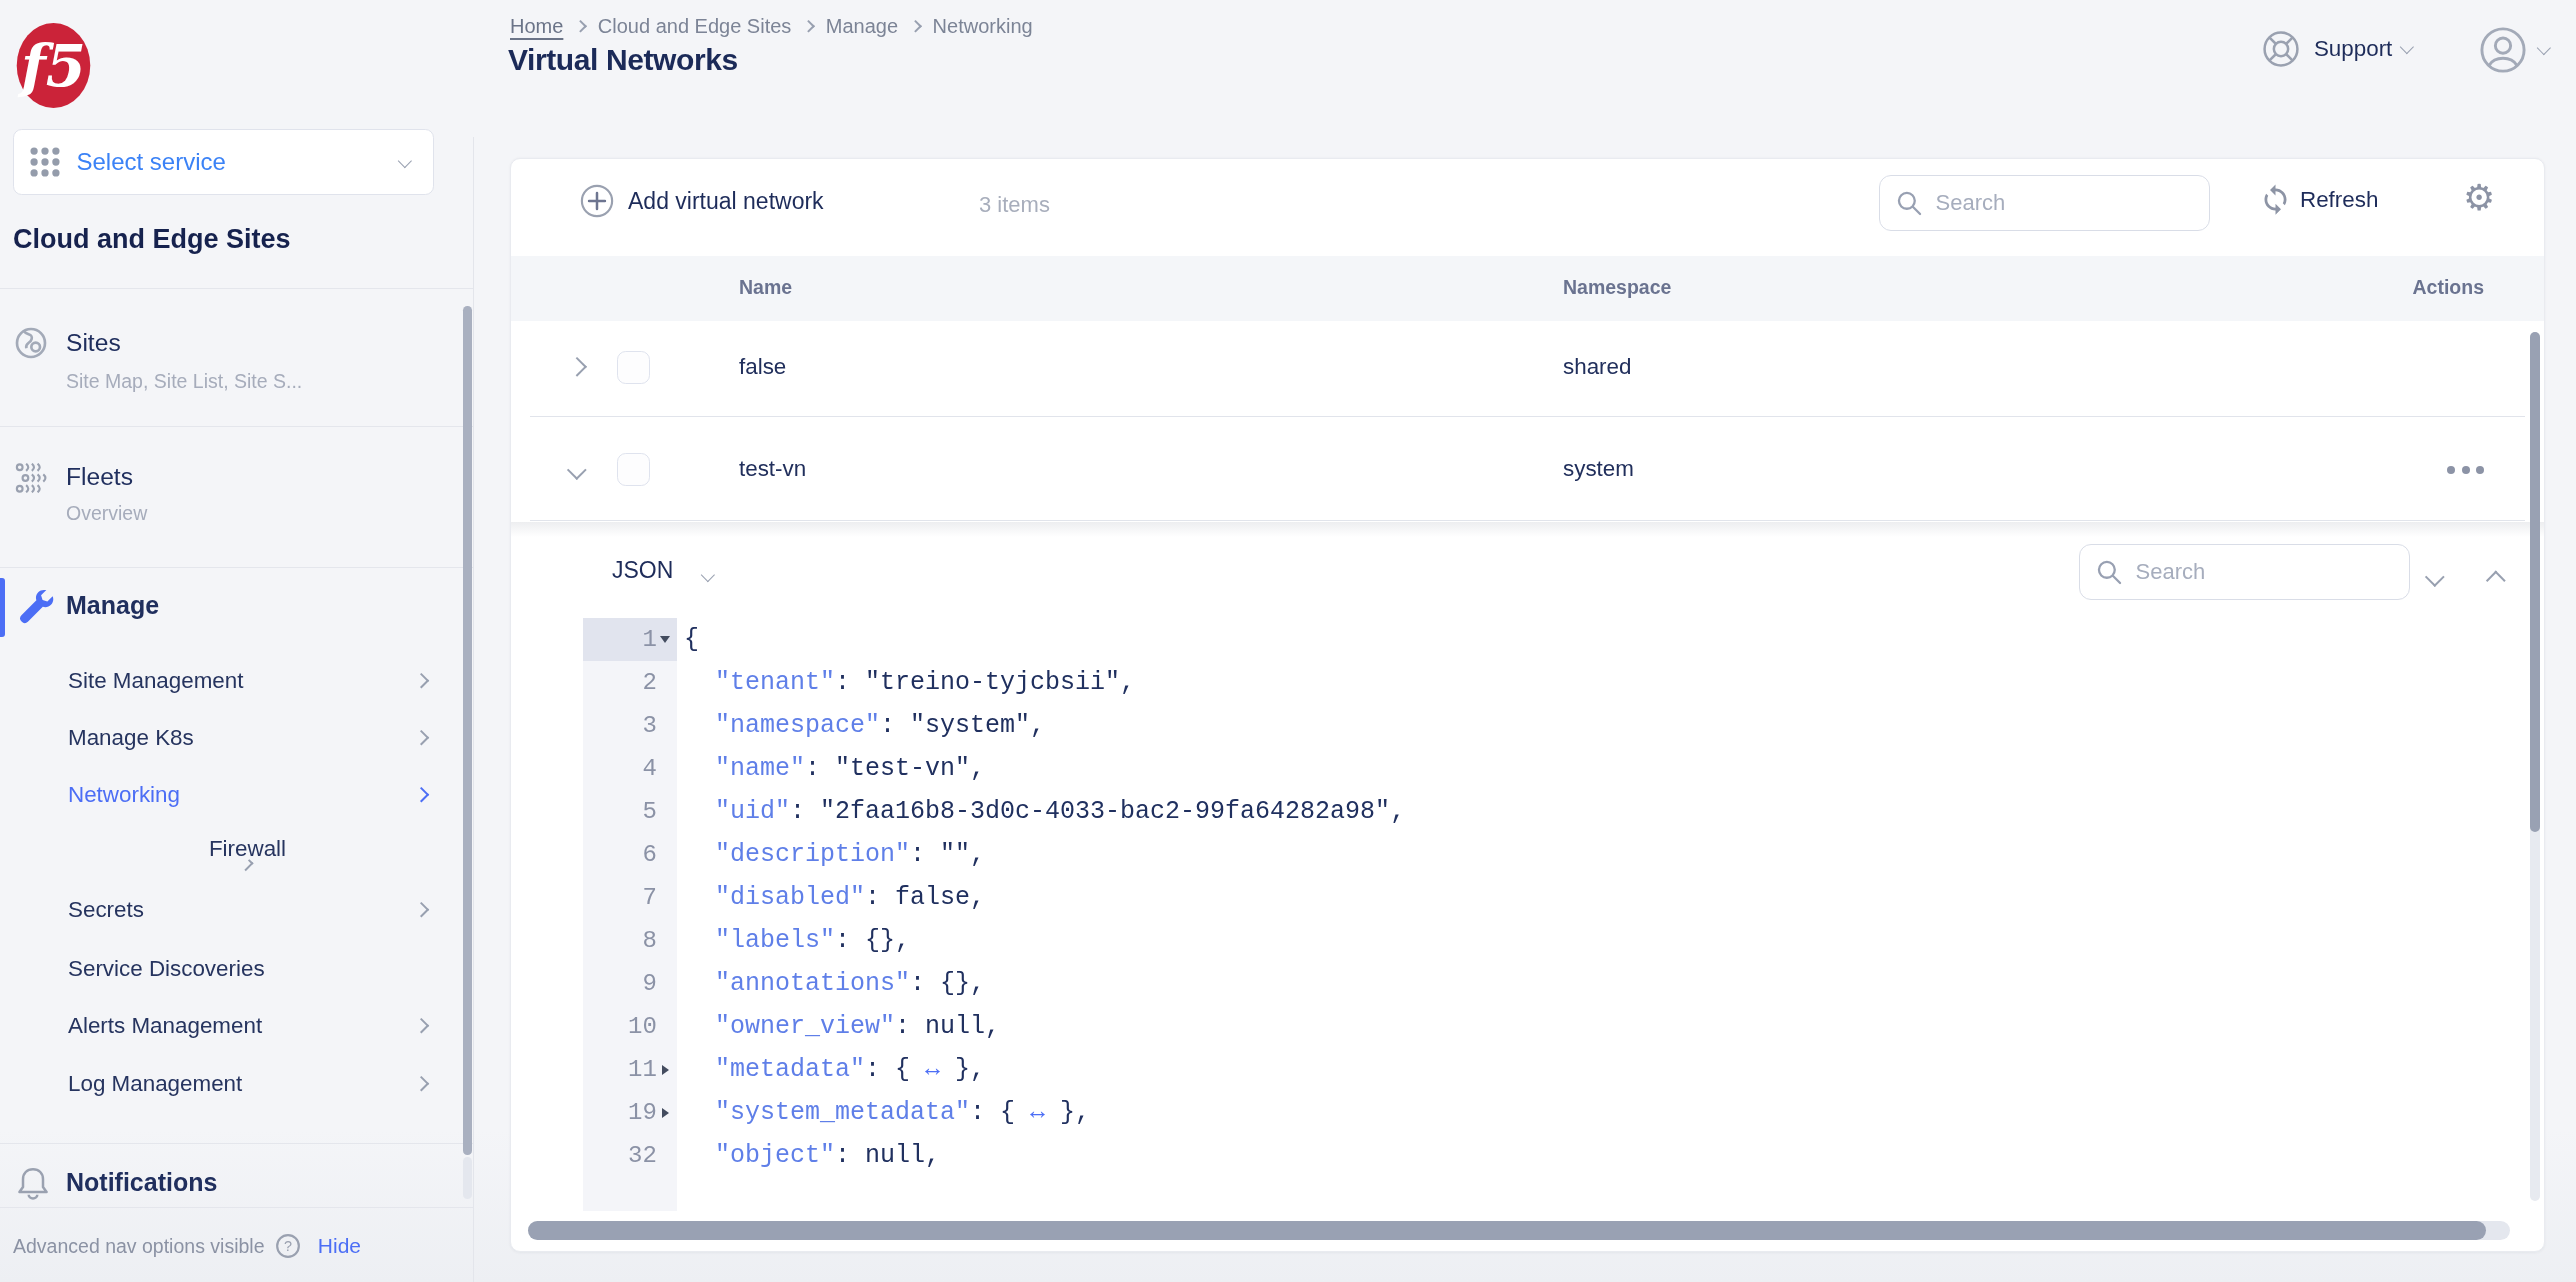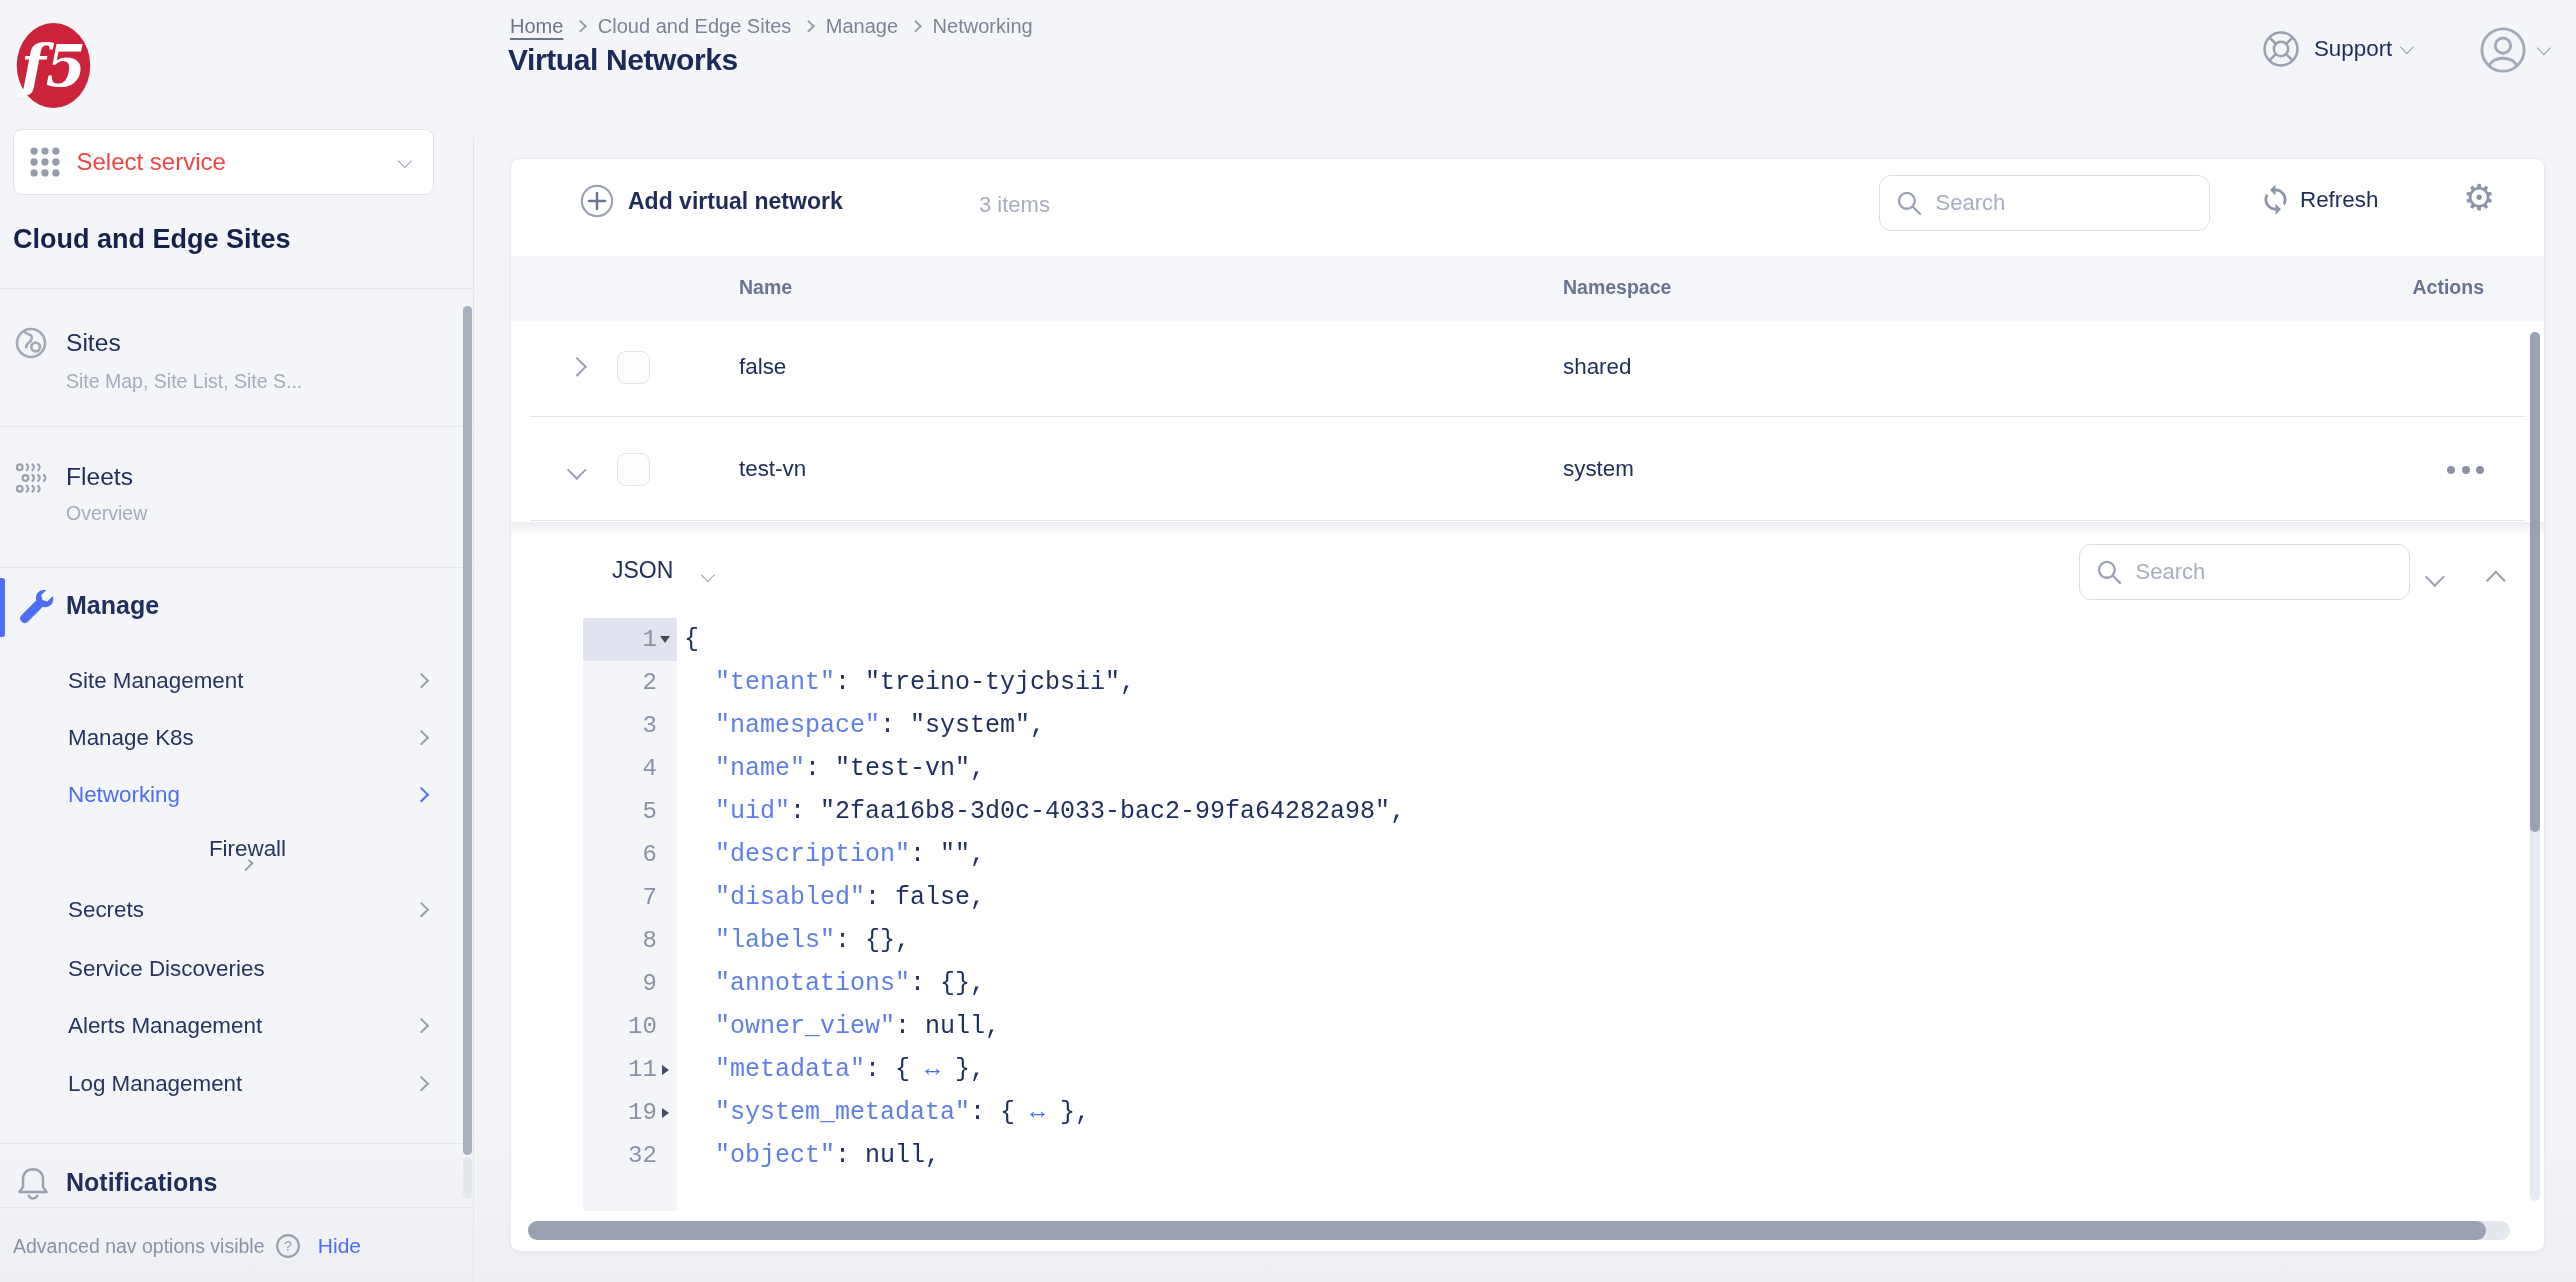--- a/index.html
+++ b/index.html
@@ -8,21 +8,21 @@
          background:linear-gradient(#f4f5f8 0,#f4f5f8 88%,#edeff3 100%);
          font-family:"Liberation Sans",sans-serif;color:#1e2c5a;}
   .hline{position:absolute;height:1.4px;background:#e4e6ec;}
   
   .sidebar{position:absolute;left:0;top:0;width:473px;height:1283px;}
   .side-divider{position:absolute;left:473px;top:137px;width:1.4px;height:1146px;background:#e3e5eb;}
   .logo-svg{position:absolute;left:16px;top:22px;}
   .svc-btn{position:absolute;left:13px;top:129px;width:421px;height:66px;background:#fff;
            border:1.4px solid #e0e3ec;border-radius:8.7px;box-sizing:border-box;cursor:pointer;
            display:flex;align-items:center;}
-  .svc-label{font-size:24px;color:#ef4444;margin-left:16px;}
+  .svc-label{font-size:24px;color:#3b82f6;margin-left:16px;}
   .side-heading{position:absolute;left:13px;top:224px;font-size:27px;font-weight:700;color:#16224e;}
   .nav-icon{position:absolute;left:14.5px;}
   .nav-title{position:absolute;left:66px;font-size:24.6px;font-weight:500;color:#202f5e;}
   .nav-sub-t{position:absolute;left:66px;font-size:19.5px;color:#a6acbb;}
   .active-bar{position:absolute;left:0;top:578px;width:5px;height:59px;background:#4c6ef5;border-radius:0 2.9px 2.9px 0;}
   .nav-sub{position:absolute;left:68px;width:359px;height:32px;display:flex;align-items:center;
            justify-content:space-between;font-size:22.4px;color:#26345f;cursor:pointer;}
   .nav-sub.active{color:#4c6ef5;}
   .chev{display:inline-block;border-right:2.2px solid #98a0b0;border-bottom:2.2px solid #98a0b0;
         transform:rotate(-45deg);}
@@ -43,21 +43,21 @@
   .bc-home{color:#6b7488;text-decoration:underline;text-underline-offset:5px;cursor:pointer;}
   .page-title{position:absolute;left:508px;top:43px;font-size:30px;font-weight:600;color:#1b2a58;letter-spacing:-0.4px;}
   .support{position:absolute;left:2261px;top:29px;display:flex;align-items:center;gap:10px;cursor:pointer;}
   .support-label{font-size:22.4px;color:#1e2c5a;margin-left:2.9px;}
   .account{position:absolute;left:2479px;top:26px;display:flex;align-items:center;gap:11.6px;cursor:pointer;}
   
   .card{position:absolute;left:510px;top:158px;width:2035px;height:1094px;background:#fff;
         border:0.7px solid #e9ebf0;border-radius:10px;box-sizing:border-box;overflow:hidden;
         box-shadow:0 0.7px 2.9px rgba(25,35,65,.05);}
   .add-btn{position:absolute;left:68px;top:24px;display:flex;align-items:center;gap:13px;cursor:pointer;}
-  .add-label{font-size:23px;font-weight:700;color:#1e2c5a;}
+  .add-label{font-size:23px;font-weight:400;color:#1e2c5a;}
   .items-count{position:absolute;left:468px;top:33px;font-size:22px;color:#a8aebc;}
   .searchbox{position:absolute;background:#fff;border:1.4px solid #d9dde7;border-radius:12px;box-sizing:border-box;
              display:flex;align-items:center;}
   .searchbox input{border:none;outline:none;background:transparent;font-family:"Liberation Sans",sans-serif;
                    font-size:22px;color:#1e2c5a;width:239px;}
   .searchbox input::placeholder{color:#a6adbd;}
   .refresh{position:absolute;left:1748px;top:24px;display:flex;align-items:center;gap:8px;cursor:pointer;}
   .refresh-label{font-size:22.4px;font-weight:500;color:#1e2c5a;}
   .gear{position:absolute;left:1952px;top:17.3px;font-size:36px;color:#8c93a5;cursor:pointer;line-height:43px;}
   .thead{position:absolute;left:0;top:97px;width:2035px;height:65px;background:#f4f6f9;}

